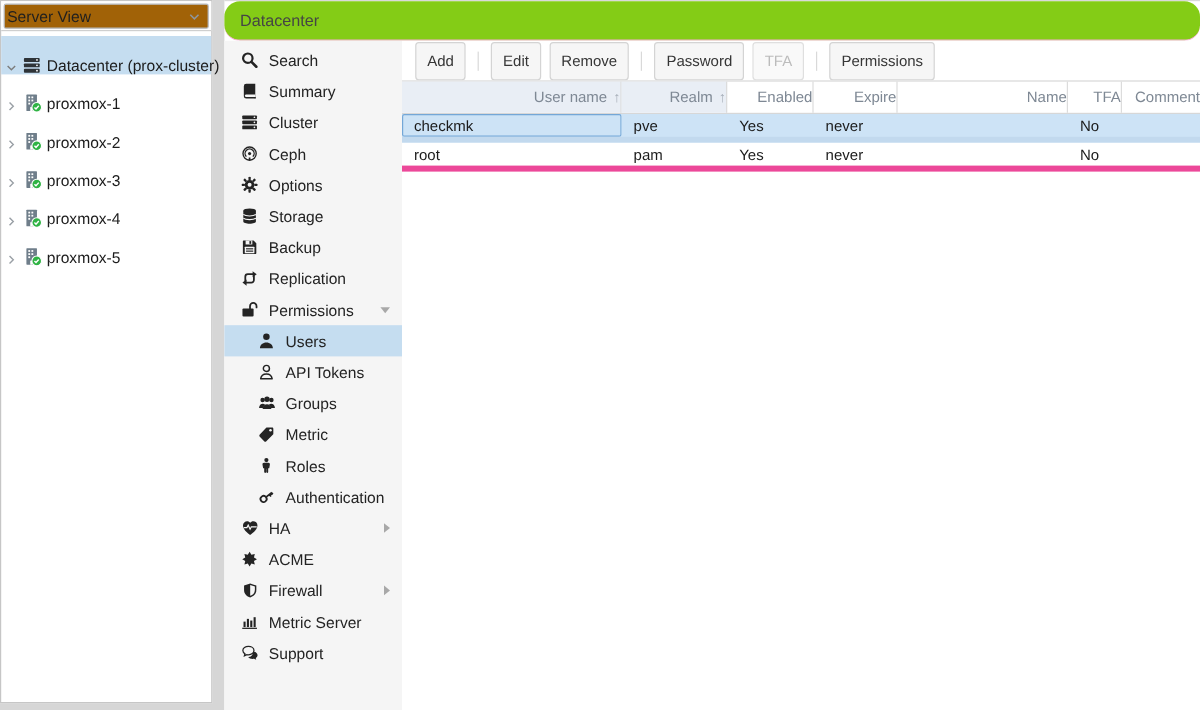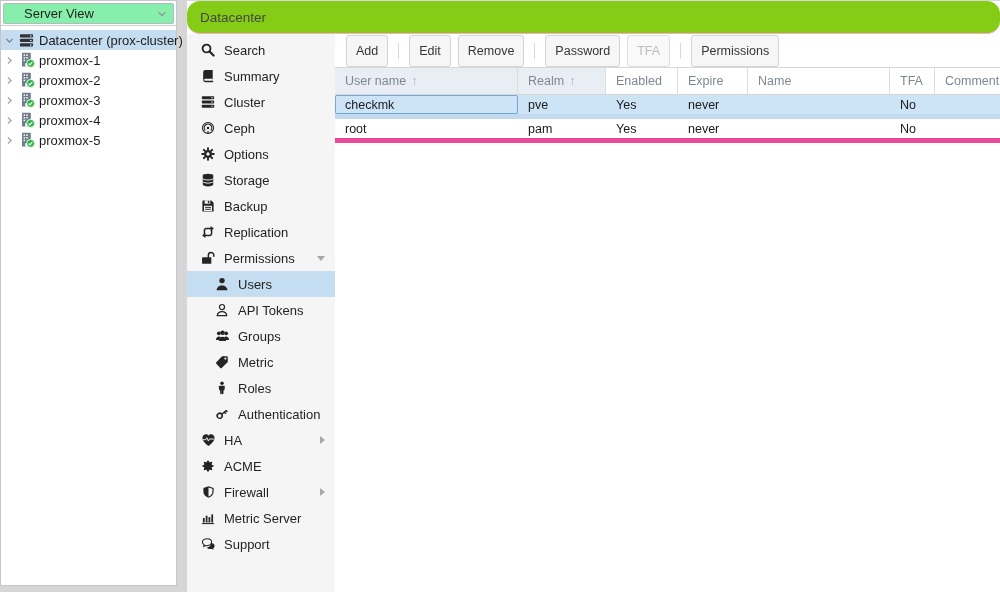--- a/index.html
+++ b/index.html
@@ -17,26 +17,26 @@
   .left-panel {
     position: absolute; left: 0; top: 0; width: 177px; height: 586px;
     background: #fff; border: 1px solid #c6c6c6;
     display: flex; flex-direction: column;
   }
   .tree-header {
     height: 25px; border-bottom: 1px solid #cfcfcf; padding: 2px;
     background: #fdfdfd; flex: 0 0 auto;
   }
   .view-combo {
-    height: 21px; border: 1px solid #b6bac0; border-radius: 2px; background: #86efac;
-    display: flex; align-items: center; padding: 0 5px 0 20px; cursor: pointer;
+    height: 21px; border: 1px solid #b6bac0; border-radius: 2px; background: #a16207;
+    display: flex; align-items: center; padding: 0 5px 0 2px; cursor: pointer;
   }
   .view-combo .vc-label { flex: 1; color: #1f1f1f; font-size: 13px; }
   .tree { padding-top: 4px; }
-  .tree-row { height: 20px; display: flex; align-items: center; cursor: pointer; }
+  .tree-row { height: 32px; display: flex; align-items: flex-end; cursor: pointer; }
   .tree-row.selected { background: #c5ddf0; }
   .tree-row .caret { width: 17px; display: flex; justify-content: center; flex: 0 0 17px; }
   .tree-row.child { padding-left: 0; }
   .tree-icon { width: 17px; height: 16px; margin-right: 4px; display: flex; align-items: center; justify-content: center; flex: 0 0 17px; }
   .tree-label { font-size: 13px; color: #1c1c1c; white-space: nowrap; }
 
   
   .splitter { position: absolute; left: 177px; top: 0; width: 10px; height: 592px; cursor: col-resize; }
 
   
@@ -70,21 +70,21 @@
   }
   .tb-btn.disabled { color: #bcbcbc; border-color: #dfdfdf; background: #f9f9f9; cursor: default; }
   .tb-sep { width: 1px; height: 16px; background: #d9d9d9; margin: 0 10px 0 3px; }
 
   
   .grid { flex: 1; }
   .grid-header { display: flex; height: 28px; border-top: 1px solid #d7d7d7; border-bottom: 1px solid #d7d7d7; background: #fff; }
   .hcell {
     display: flex; align-items: center; padding-left: 10px;
     border-right: 1px solid #dcdcdc; font-size: 12.5px; color: #7e8894; cursor: pointer;
-    white-space: nowrap; overflow: hidden;
+    white-space: nowrap; overflow: hidden; justify-content: flex-end;
   }
   .hcell.sorted { background: #e9eef5; }
   .sort-arrow { margin-left: 5px; color: #a6aeb8; font-size: 12px; }
   .grid-row { display: flex; height: 24px; align-items: stretch; border-bottom: 5px solid #ec4899; cursor: pointer; background: #fff; }
   .grid-row.selected { background: #cde3f6; border-bottom-color: #c2d9ee; }
   .cell { display: flex; align-items: center; padding-left: 10px; font-size: 12.5px; color: #1b1b1b; white-space: nowrap; overflow: hidden; }
   .grid-row.selected .focus-cell { box-shadow: inset 0 0 0 1px #74a7d7; border-radius: 2px; }
   .c0 { width: 183px; flex: 0 0 183px; }
   .c1 { width: 88px;  flex: 0 0 88px; }
   .c2 { width: 72px;  flex: 0 0 72px; }

